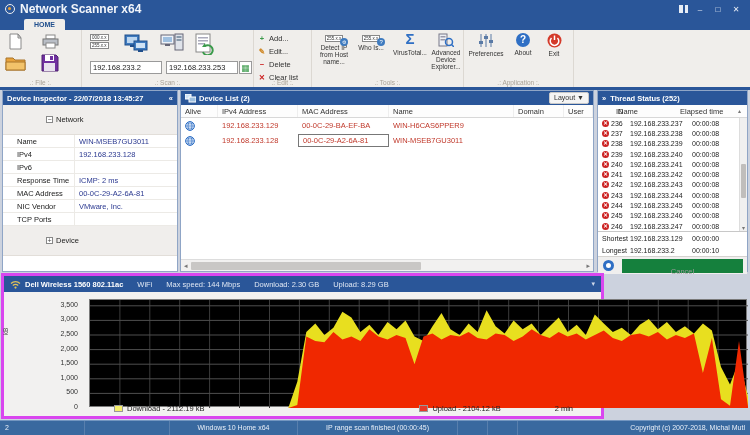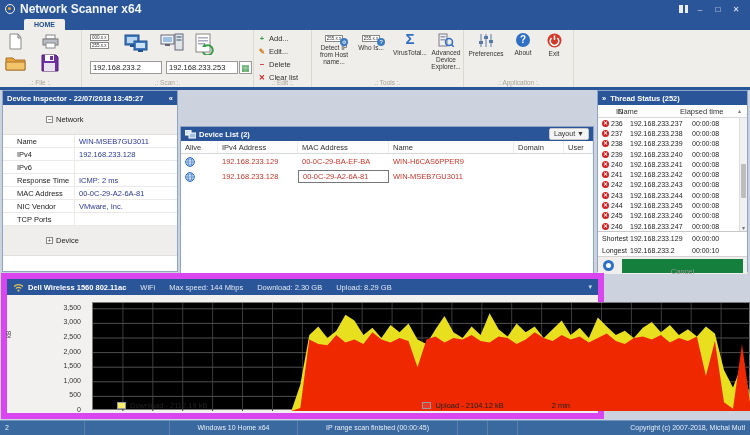--- a/index.html
+++ b/index.html
@@ -64,21 +64,21 @@
   .vscroll { position:absolute; top:0; right:0; width:8px; bottom:0; background:#f0f0f0; border-left:1px solid #ddd; font-size:6px; color:#777; text-align:center; }
   .vthumb { position:absolute; left:1px; width:5px; background:#c0bebc; border-radius:1px; }
   .ts-summary { border-top:1px solid #c8c8c8; font-size:7px; }
   .ts-sumrow { height:12px; display:flex; align-items:center; }
   .ts-sumrow .sl { width:32px; padding-left:4px; } .ts-sumrow .sv { width:62px; } .ts-sumrow .se { flex:1; }
   .ts-footer { height:18px; background:#f0efee; border-top:1px solid #d5d3d0; display:flex; align-items:center; position:relative; }
   .spinner { width:11px; height:11px; border-radius:50%; border:3px solid #2f6fc4; background:#fff; margin-left:5px; }
   .cancel-btn { position:absolute; left:24px; right:4px; top:2px; bottom:2px; background:#e9e7e5; border:7px solid #15803d; color:#9a9a9a; font-size:7.5px; text-align:center; line-height:12px; }
 
   
-  .chartpanel { position:absolute; top:273px; left:1px; width:603px; height:146px; background:#f2f1f0; border:6px solid #d946ef; }
+  .chartpanel { position:absolute; top:273px; left:1px; width:603px; height:146px; background:#f2f1f0; border:3px solid #d946ef; }
   .chead { height:16px; background:#2a5699; color:#dfe7f3; display:flex; align-items:center; font-size:7.5px; gap:14px; padding:0 6px; }
   .chead .bold { font-weight:bold; color:#fff; }
   .plot { position:absolute; left:85px; top:23px; width:658px; height:108px; background:#000; border:1px solid #7a7a7a; }
   .yaxis { position:absolute; left:0; top:23px; width:80px; height:108px; }
   .ytick { position:absolute; right:6px; font-size:7px; color:#333; line-height:8px; }
   .kb-label { position:absolute; left:-2px; top:52px; font-size:6.5px; color:#555; transform:rotate(-90deg); }
   .legend { position:absolute; left:0; bottom:1px; right:0; height:13px; display:flex; align-items:center; font-size:7.5px; color:#222; }
   .swatch { width:9px; height:7px; border:1px solid #999; margin-right:4px; }
   .collapse-glyph { margin-left:auto; color:#cfd9ea; font-size:7px; }
 
@@ -303,21 +303,21 @@
         <div class="lbl">TCP Ports</div>
         <div class="val"></div>
       </div>
       </div>
     <div class="section-row">
       <span class="pm-box">+</span>
       <span>Device</span>
     </div>
   </div>
 
-  <div class="panel" style="left:180px;width:414px;margin-top:36px;">
+  <div class="panel" style="left:180px;width:414px;">
     <div class="phead">
       <svg width="11" height="9" style="margin-right:3px;">
           <rect x="0" y="0" width="6" height="5" fill="#cfe2f5" stroke="#fff"></rect>
           <rect x="4" y="3" width="7" height="5" fill="#9fc0e0" stroke="#fff"></rect>
         </svg>
       <span>Device List (2)</span>
       <span class="spacer"></span>
       <span style="background:#f4f4f4;color:#333;font-weight:normal;border:1px solid #c8c8c8;border-radius:2px;padding:0 4px;line-height:10px;font-size:7px;">
         <span>Layout</span>
         <span>▼</span>

